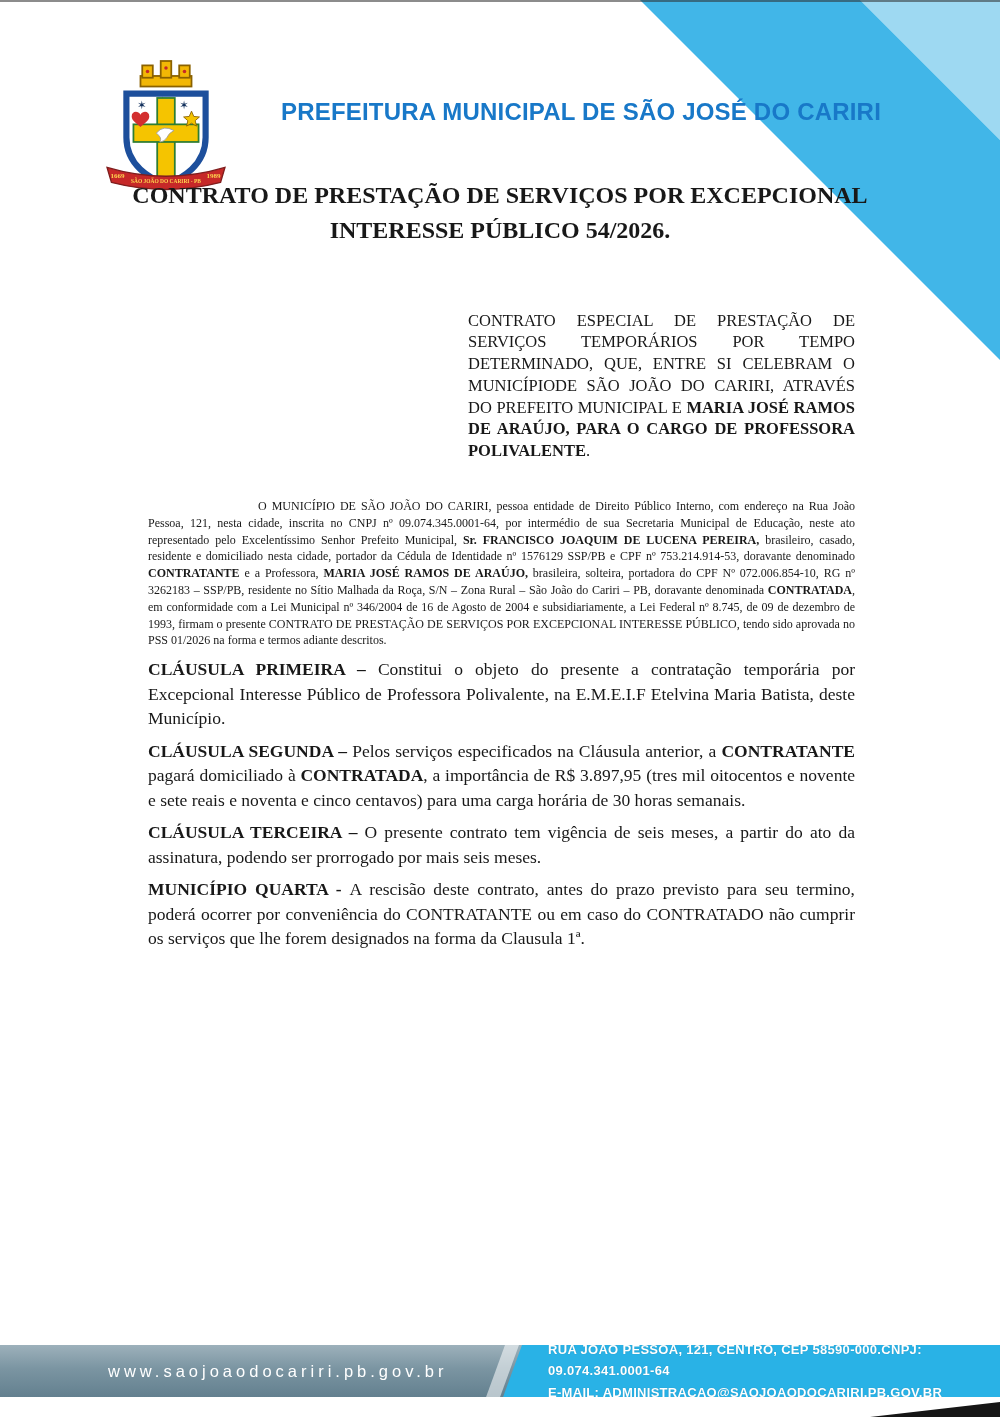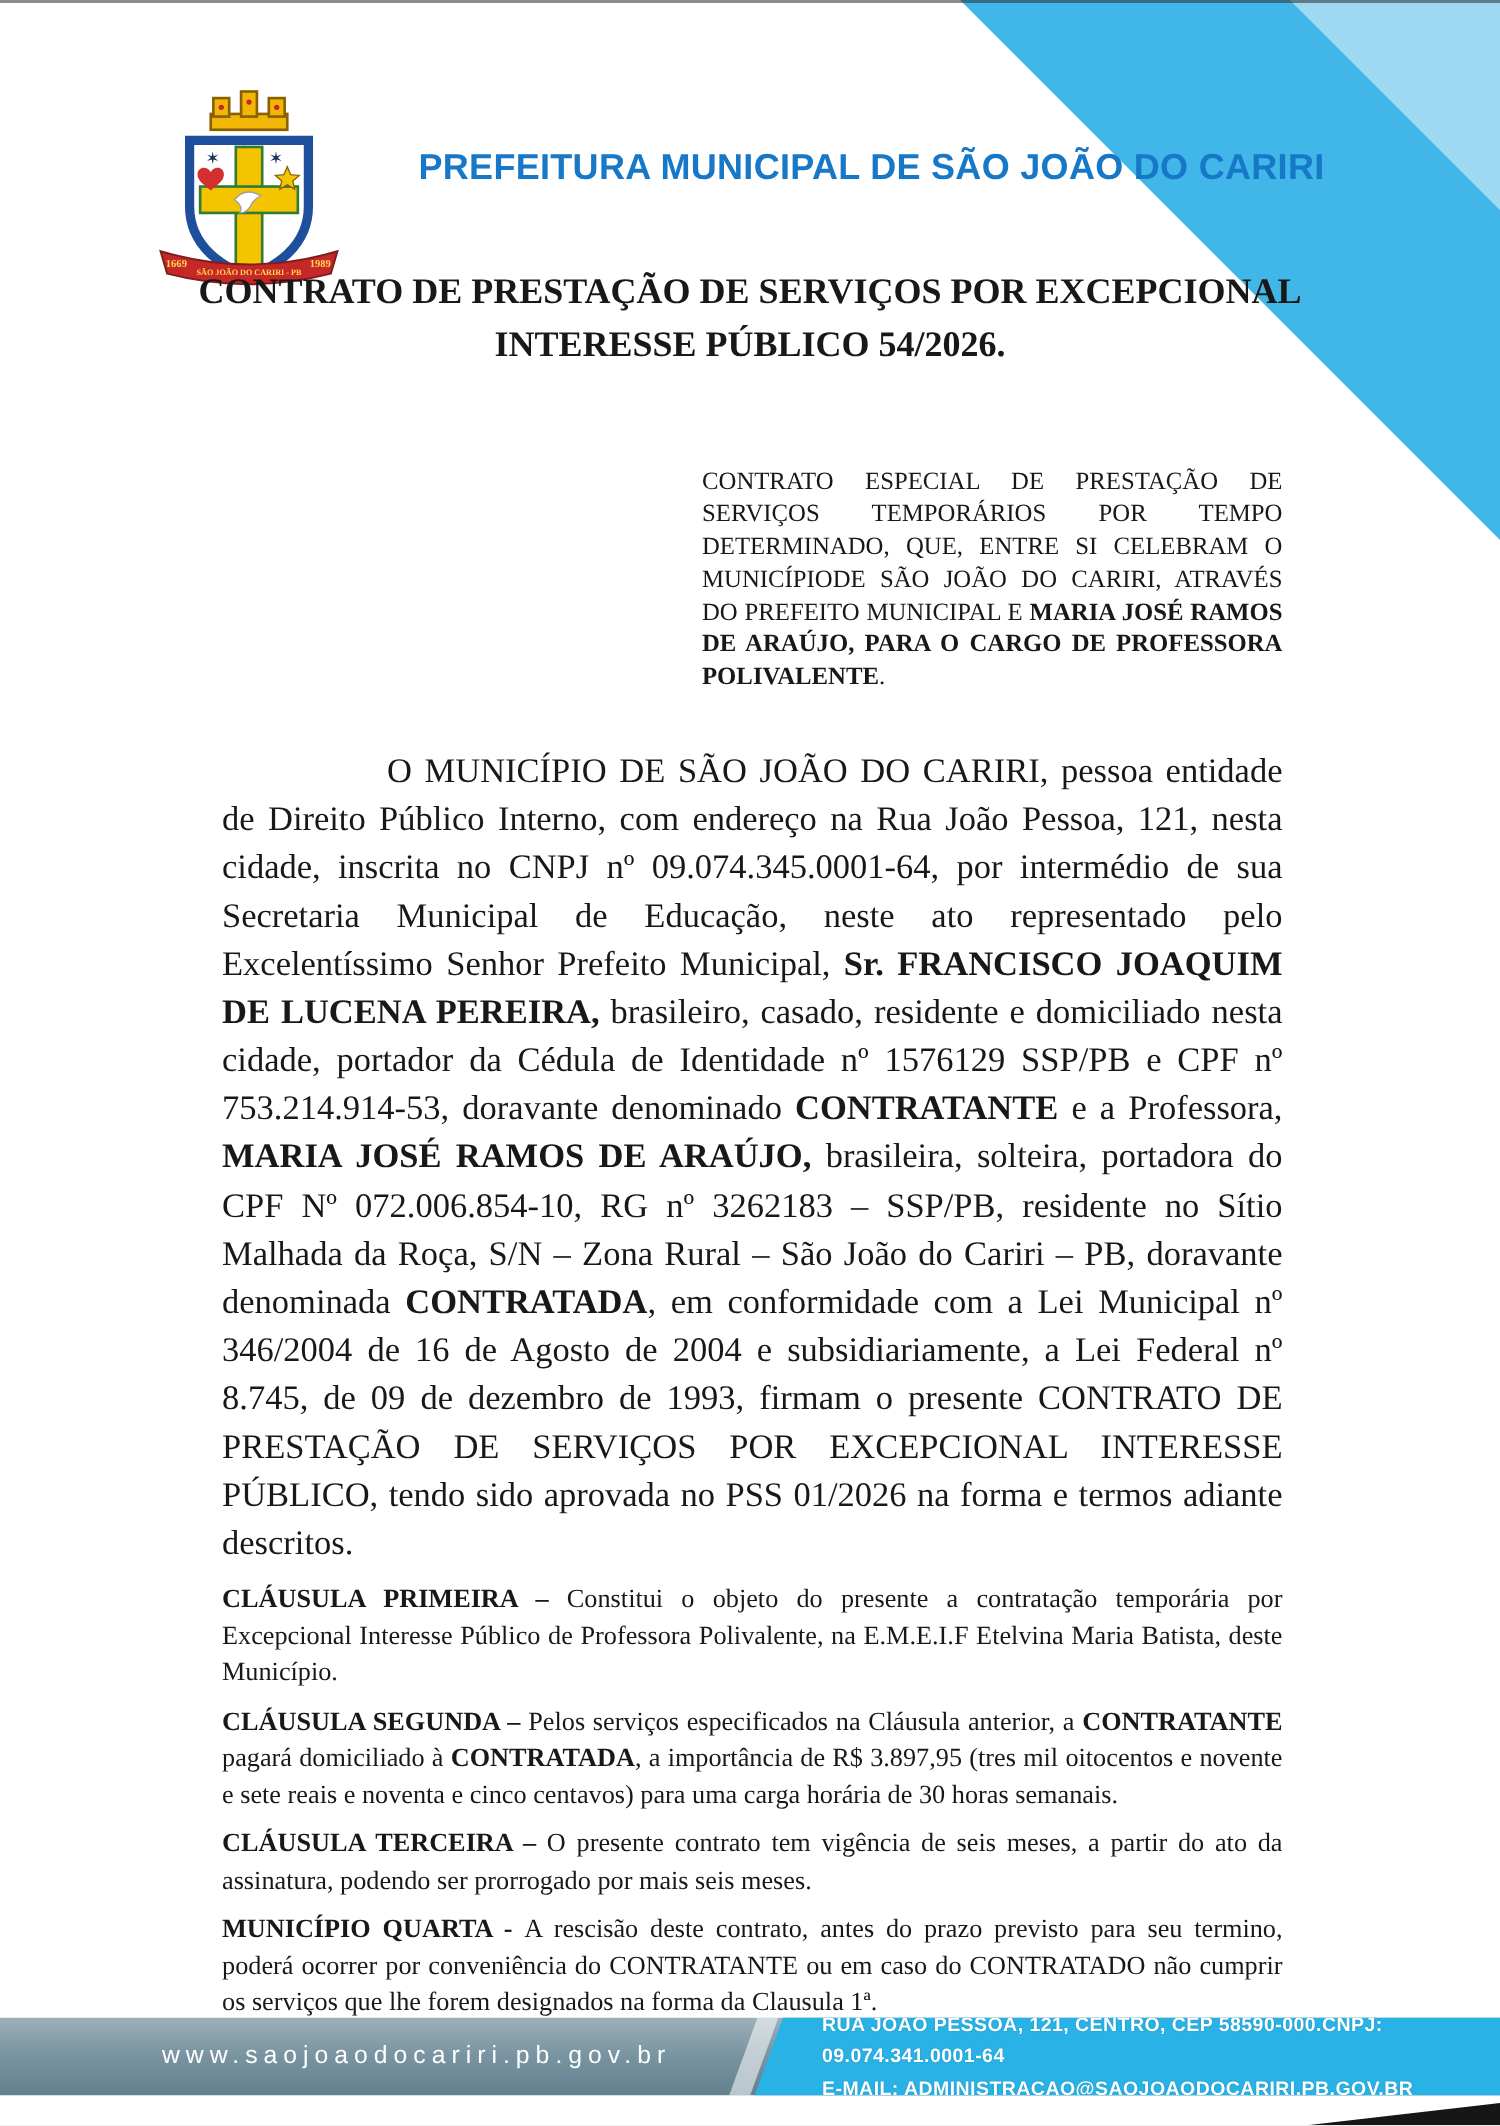--- a/index.html
+++ b/index.html
@@ -20,21 +20,21 @@
   .head-line1{font-size:23px;letter-spacing:.5px;margin-left:60px;}
   .head-line2{font-size:24px;letter-spacing:.2px;margin-top:4px;}
 
   
   .doc-title{margin-top:26px;text-align:center;font-weight:bold;font-size:24px;line-height:1.45;}
 
   
   .summary{margin:62px 145px 0 468px;text-align:justify;font-size:16.5px;line-height:1.32;}
 
   
-  .intro{margin:36px 145px 0 148px;text-align:justify;font-size:23px;line-height:1.4;text-indent:110px;}
+  .intro{margin:36px 145px 0 148px;text-align:justify;font-size:12px;line-height:1.4;text-indent:110px;}
   .clause{margin:8px 145px 0 148px;text-align:justify;font-size:17.5px;line-height:1.4;}
   p{margin-bottom:0;}
   .b{font-weight:bold;}
 
   
   .footer{position:absolute;left:0;right:0;bottom:20px;height:52px;overflow:hidden;z-index:3;}
   .footer-left{position:absolute;inset:0;background:linear-gradient(180deg,#9db1bb 0%,#7b95a2 45%,#63808f 100%);}
   .footer-sep{position:absolute;top:0;bottom:0;left:505px;width:14px;background:rgba(255,255,255,.55);
     transform:skewX(-20deg);transform-origin:top;}
   .footer-right{position:absolute;top:0;bottom:0;left:522px;right:-40px;background:#29b2e6;
@@ -94,21 +94,21 @@
 
         <g>
           <path d="M8,126 q67,20 134,0 l-5,17 q-62,16 -124,0 z" fill="#c62828" stroke="#7f1d1d" stroke-width="1.5"></path>
           <text x="12" y="138" font-size="8" font-weight="bold" fill="#ffd54f">1669</text>
           <text x="75" y="144" font-size="6.2" font-weight="bold" fill="#ffd54f" text-anchor="middle">SÃO JOÃO DO CARIRI - PB</text>
           <text x="121" y="138" font-size="8" font-weight="bold" fill="#ffd54f">1989</text>
         </g>
       </svg>
 
       <div class="head-text">
-        <div class="head-line2">PREFEITURA MUNICIPAL DE SÃO JOÃO DO CARIRI</div>
+        <div class="head-line2">PREFEITURA MUNICIPAL DE SÃO JOSÉ DO CARIRI</div>
       </div>
     </div>
 
     <div class="doc-title">
       <div>CONTRATO DE PRESTAÇÃO DE SERVIÇOS POR EXCEPCIONAL</div>
       <div>INTERESSE PÚBLICO 54/2026.</div>
     </div>
 
     <p class="summary"><span>CONTRATO ESPECIAL DE PRESTAÇÃO DE SERVIÇOS TEMPORÁRIOS POR TEMPO DETERMINADO, QUE, ENTRE SI CELEBRAM O MUNICÍPIODE SÃO JOÃO DO CARIRI, ATRAVÉS DO PREFEITO MUNICIPAL E </span><span class="b">MARIA JOSÉ RAMOS DE ARAÚJO, PARA O CARGO DE PROFESSORA POLIVALENTE</span><span>.</span></p>
 

